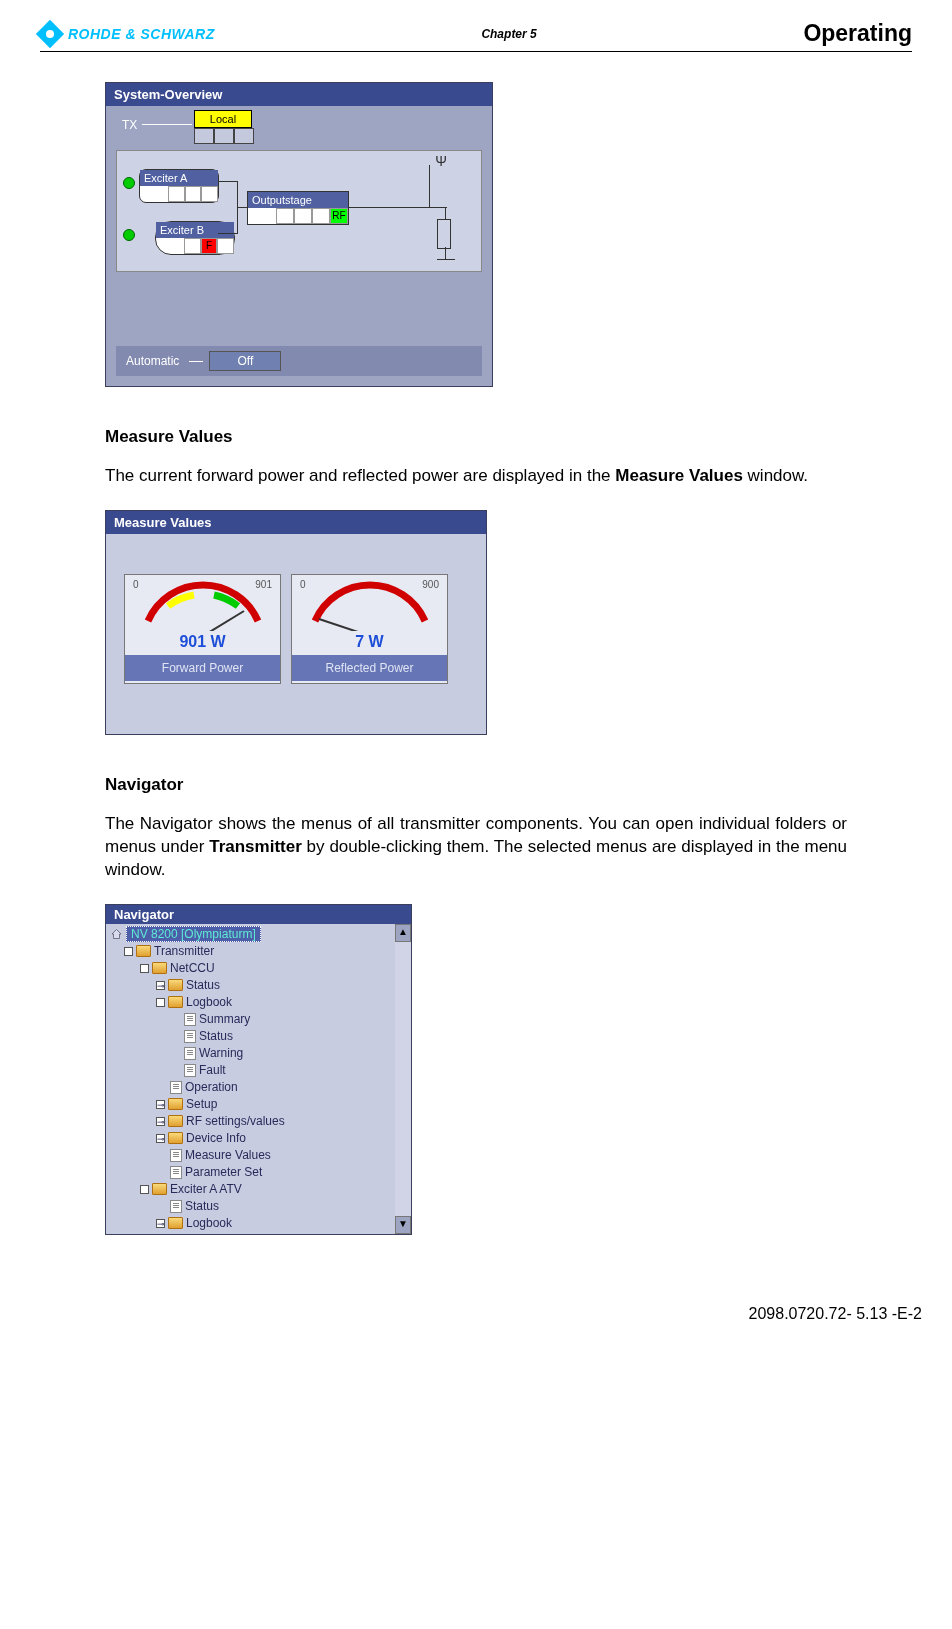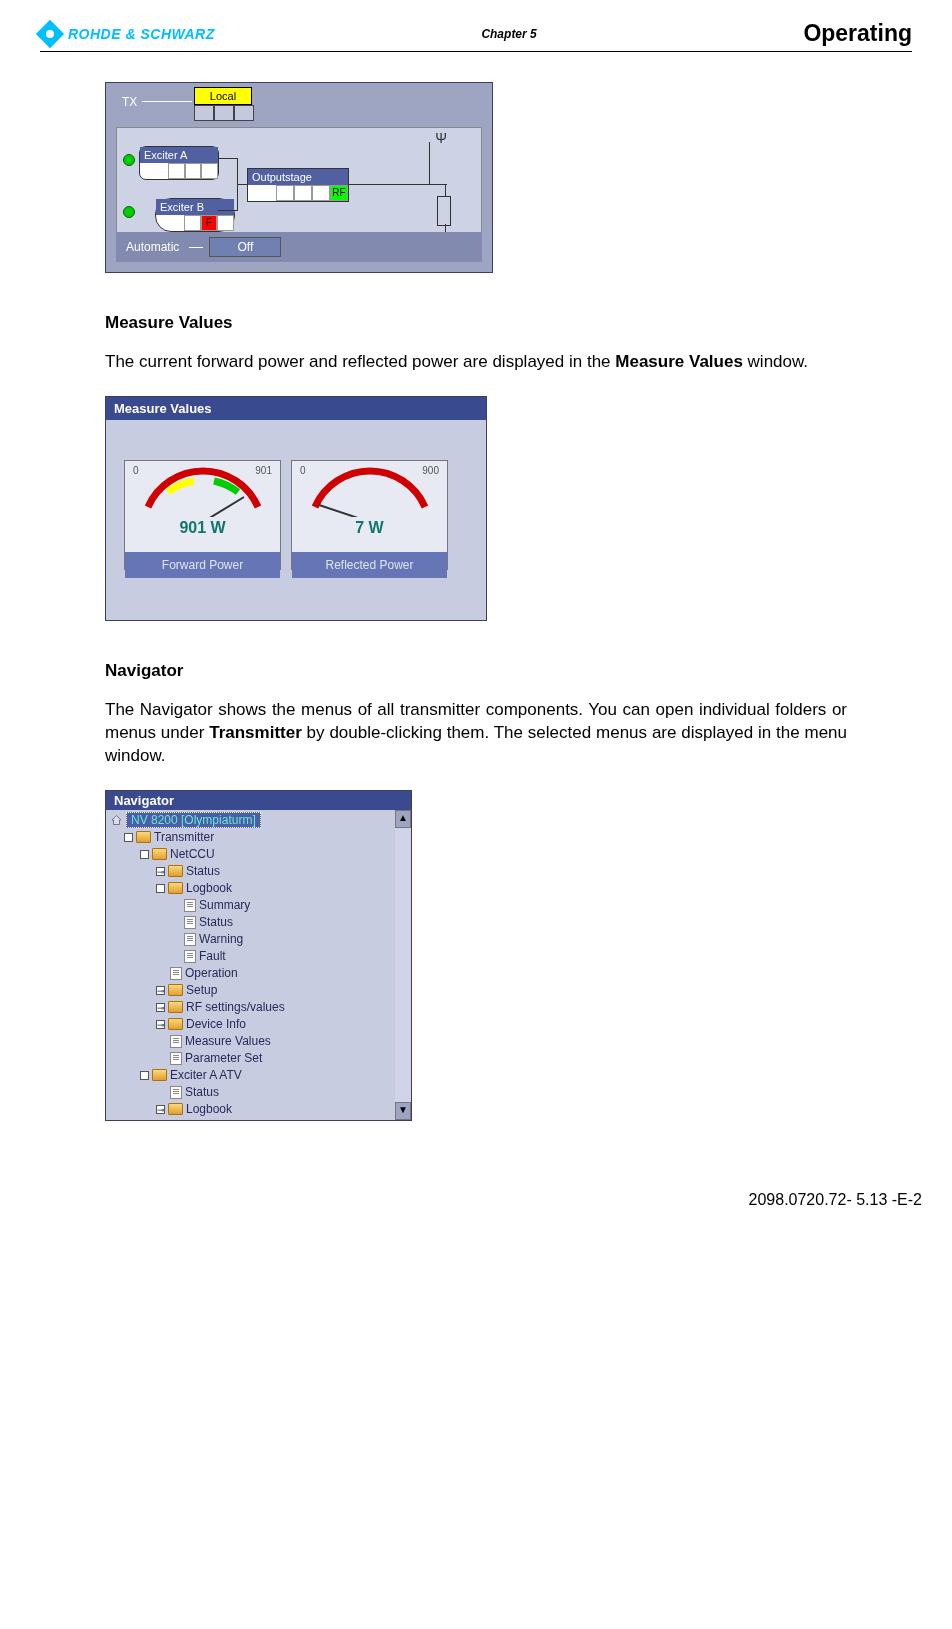--- a/index.html
+++ b/index.html
@@ -72,21 +72,21 @@
   .sys-title-bar {
     background: #3A4A8F;
     color: #fff;
     font-size: 13px;
     padding: 4px 8px;
     font-weight: bold;
   }
   .sys-body {
     padding: 10px 10px 10px 10px;
     position: relative;
-    height: 189px;
+    height: 280px;
     box-sizing: border-box;
   }
   .tx-label {
     position: absolute;
     top: 12px;
     left: 16px;
     color: #fff;
     font-size: 12px;
   }
   .tx-line {
@@ -286,22 +286,22 @@
     position: absolute;
     top: 4px;
     right: 8px;
     font-size: 10px;
     color: #555;
   }
   .gauge-value {
     text-align: center;
     font-size: 16px;
     font-weight: bold;
-    color: #0f766e;
-    padding-bottom: 15px;
+    color: #1d4ed8;
+    padding-bottom: 4px;
   }
   .gauge-label {
     background: #6575B5;
     color: #E0E4F4;
     text-align: center;
     font-size: 12px;
     padding: 6px 0;
   }
 
   
@@ -426,20 +426,21 @@
         </div>
       <span>ROHDE &amp; SCHWARZ</span>
     </div>
     <div class="chapter-title">Chapter 5</div>
     <div class="header-right">Operating</div>
   </div>
 
   <div class="content">
 
     <div class="sys-panel">
+      <div class="sys-title-bar">System-Overview</div>
       <div class="sys-body">
         <span class="tx-label">TX</span>
         <div class="tx-line"></div>
         <div class="local-box">Local</div>
         <div class="local-cells">
           <div class="local-cell"></div>
           <div class="local-cell"></div>
           <div class="local-cell"></div>
         </div>
         <div class="diagram-area">

